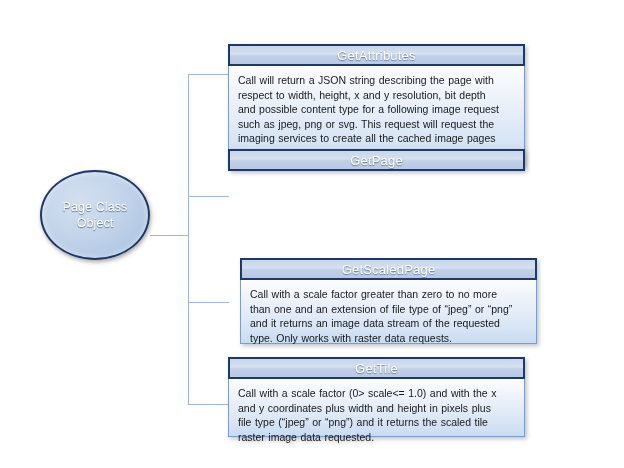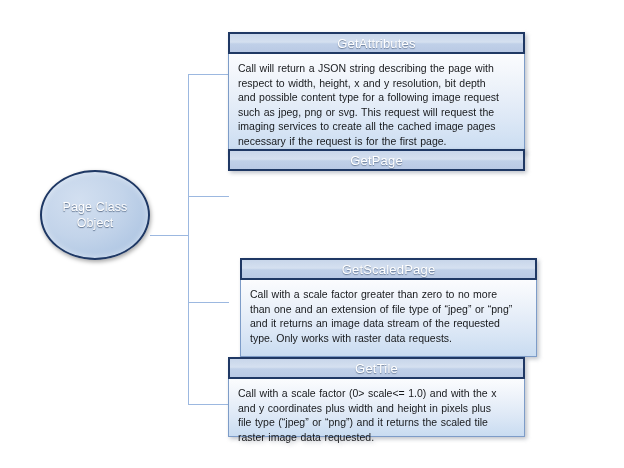--- a/index.html
+++ b/index.html
@@ -115,40 +115,40 @@
   <div class="conn h" style="left:188px; top:74px; width:41px;"></div>
   <div class="conn h" style="left:188px; top:196px; width:41px;"></div>
   <div class="conn h" style="left:188px; top:302px; width:41px;"></div>
   <div class="conn h" style="left:188px; top:404px; width:41px;"></div>
 
   <div id="node-ellipse">
     <div class="ell-label">Page Class
 Object</div>
   </div>
 
-  <div class="method-box" style="top:32px;">
+  <div class="method-box" style="top:44px;">
     <div class="mb-header">
       <span class="mb-title">GetAttributes</span>
     </div>
     <div class="mb-body" style="height:100px;">
       <div class="mb-text">Call will return a JSON string describing the page with respect to width, height,  x and y resolution, bit depth and possible content type for a following image request such as jpeg, png or svg. This request will request the  imaging services to create all the cached image pages necessary if the request is for the first page.</div>
     </div>
   </div>
 
   <div class="method-box" style="top:149px;border-radius:15px;">
     <div class="mb-header">
       <span class="mb-title">GetPage</span>
     </div>
   </div>
 
   <div class="method-box" style="top:258px;margin-left:12px;">
     <div class="mb-header">
       <span class="mb-title">GetScaledPage</span>
     </div>
-    <div class="mb-body" style="height:77px;">
+    <div class="mb-body" style="height:64px;">
       <div class="mb-text">Call with a scale factor greater than zero  to no more than one and an extension of file type of “jpeg” or “png” and it returns  an image data stream of the requested type.   Only works with raster data requests.</div>
     </div>
   </div>
 
   <div class="method-box" style="top:357px;">
     <div class="mb-header">
       <span class="mb-title">GetTile</span>
     </div>
     <div class="mb-body" style="height:58px;">
       <div class="mb-text">Call with a scale factor (0&gt; scale&lt;= 1.0) and with the x and y coordinates plus width and height in pixels plus file type (“jpeg” or “png”) and  it returns  the scaled tile raster image data requested.</div>

